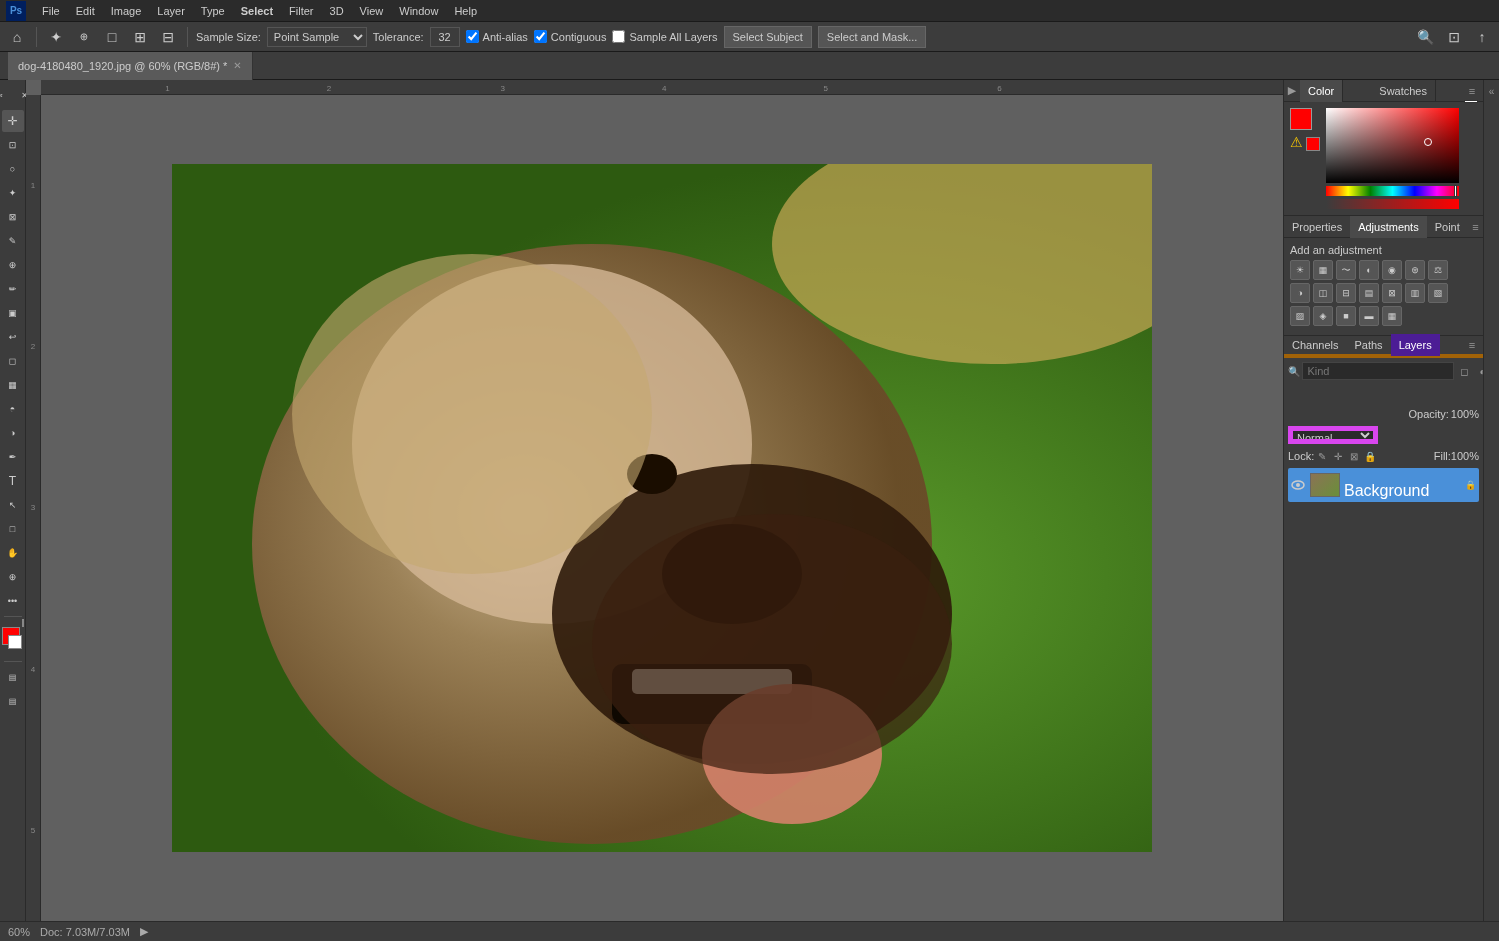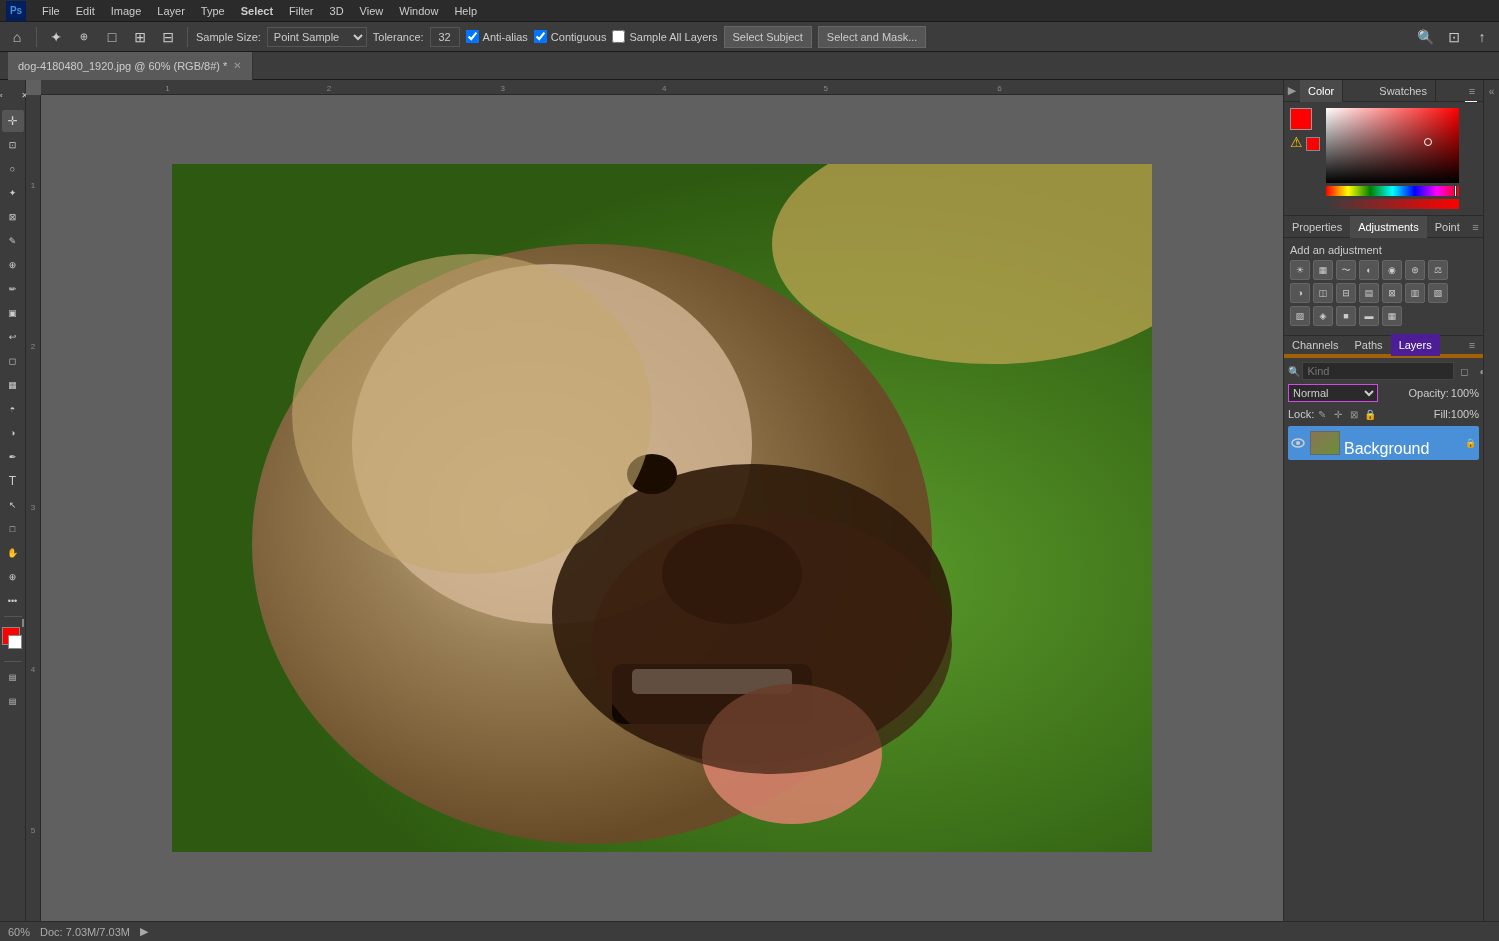--- a/index.html
+++ b/index.html
@@ -83,21 +83,21 @@
     #layers-header { display: flex; align-items: center; height: 22px; background: #3c3c3c; border-bottom: 4px solid #a16207; }
     #layers-header .panel-tab { padding: 0 8px; height: 22px; display: flex; align-items: center; font-size: 11px; color: #ccc; cursor: pointer; }
     #layers-header .panel-tab.active { color: #fff; background: #4c1d95; }
     #layers-header .panel-menu { margin-left: auto; width: 22px; height: 22px; display: flex; align-items: center; justify-content: center; color: #999; cursor: pointer; }
     #layers-body { padding: 4px; flex: 1; }
     .layers-search { display: flex; align-items: center; gap: 2px; margin-bottom: 4px; }
     .layers-search input { background: #2a2a2a; color: #ccc; border: 1px solid #444; font-size: 11px; height: 18px; flex: 1; padding: 0 4px; }
     .layer-filter-icons { display: flex; gap: 2px; }
     .layer-filter-icon { width: 16px; height: 16px; display: flex; align-items: center; justify-content: center; color: #999; font-size: 10px; cursor: pointer; }
     .layers-controls { display: flex; justify-content: space-between; align-items: center; margin-bottom: 4px; font-size: 11px; }
-    .layers-controls select { background: #2a2a2a; color: #ccc; border: 1px solid #d946ef; height: 18px; font-size: 11px; }
+    .layers-controls select { background: #2a2a2a; color: #ccc; border: 5px solid #d946ef; height: 18px; font-size: 11px; margin-top: 42px; }
     .layers-controls .opacity-control { display: flex; align-items: center; gap: 2px; }
     .layers-lock-row { display: flex; align-items: center; margin-bottom: 4px; }
     .lock-icon { width: 16px; height: 16px; display: flex; align-items: center; justify-content: center; color: #999; font-size: 10px; cursor: pointer; }
     .layer-item { display: flex; align-items: center; gap: 4px; padding: 2px 2px; background: #4a90d9; border-radius: 2px; cursor: pointer; }
     .layer-visibility { width: 16px; height: 16px; display: flex; align-items: center; justify-content: center; cursor: pointer; }
     .layer-thumb { width: 30px; height: 24px; background: linear-gradient(135deg, #8b7355 0%, #6a8f3a 100%); border: 1px solid #666; }
     .layer-name { flex: 1; font-size: 16px; color: #fff; margin-top: 12px; }
     .layer-lock { width: 12px; height: 12px; display: flex; align-items: center; justify-content: center; color: #ccc; font-size: 9px; }
 
     

